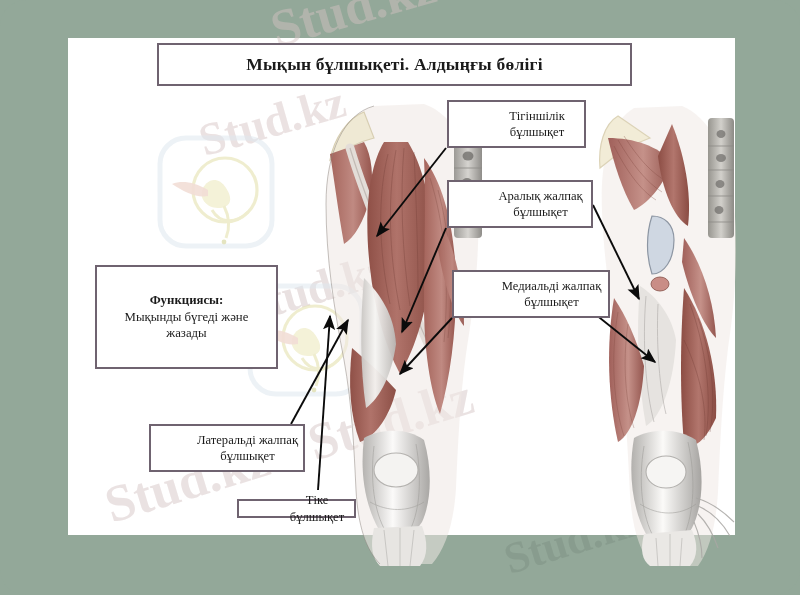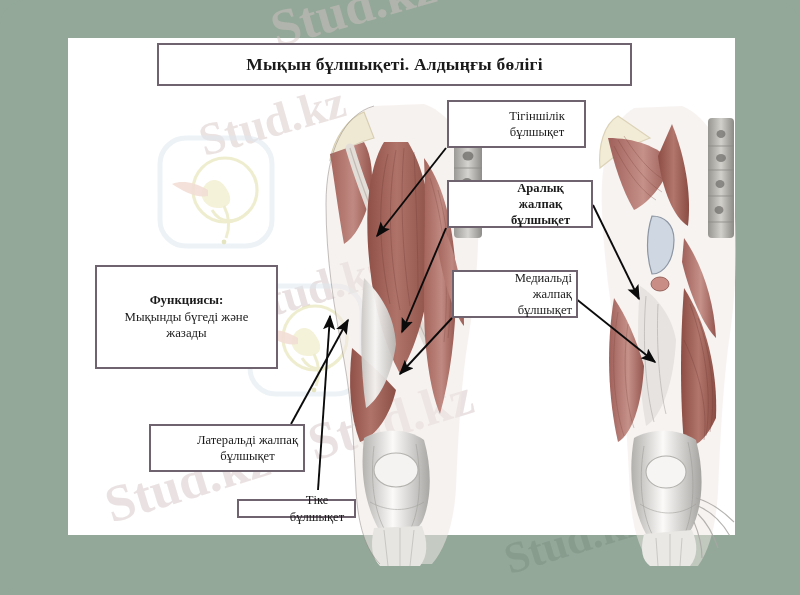--- a/index.html
+++ b/index.html
@@ -82,22 +82,22 @@
     width: 475px;
     height: 43px;
     font-size: 17.5px;
     font-weight: bold;
     letter-spacing: .2px;
   }
 
   .label-box { font-size: 12.6px; padding-left: 41px; }
 
   #box-sartorius   { left: 447px; top: 100px; width: 139px; height: 48px; }
-  #box-intermedius { left: 447px; top: 180px; width: 146px; height: 48px; font-weight: bold; }
-  #box-medialis    { left: 452px; top: 270px; width: 126px; height: 48px; text-align: right; }
+  #box-intermedius { left: 447px; top: 180px; width: 146px; height: 48px; }
+  #box-medialis    { left: 452px; top: 270px; width: 158px; height: 48px; }
   #box-lateralis   { left: 149px; top: 424px; width: 156px; height: 48px; }
   #box-rectus      { left: 237px; top: 499px; width: 119px; height: 19px; }
 
   #func-box {
     left: 95px;
     top: 265px;
     width: 183px;
     height: 104px;
     font-size: 12.8px;
   }

